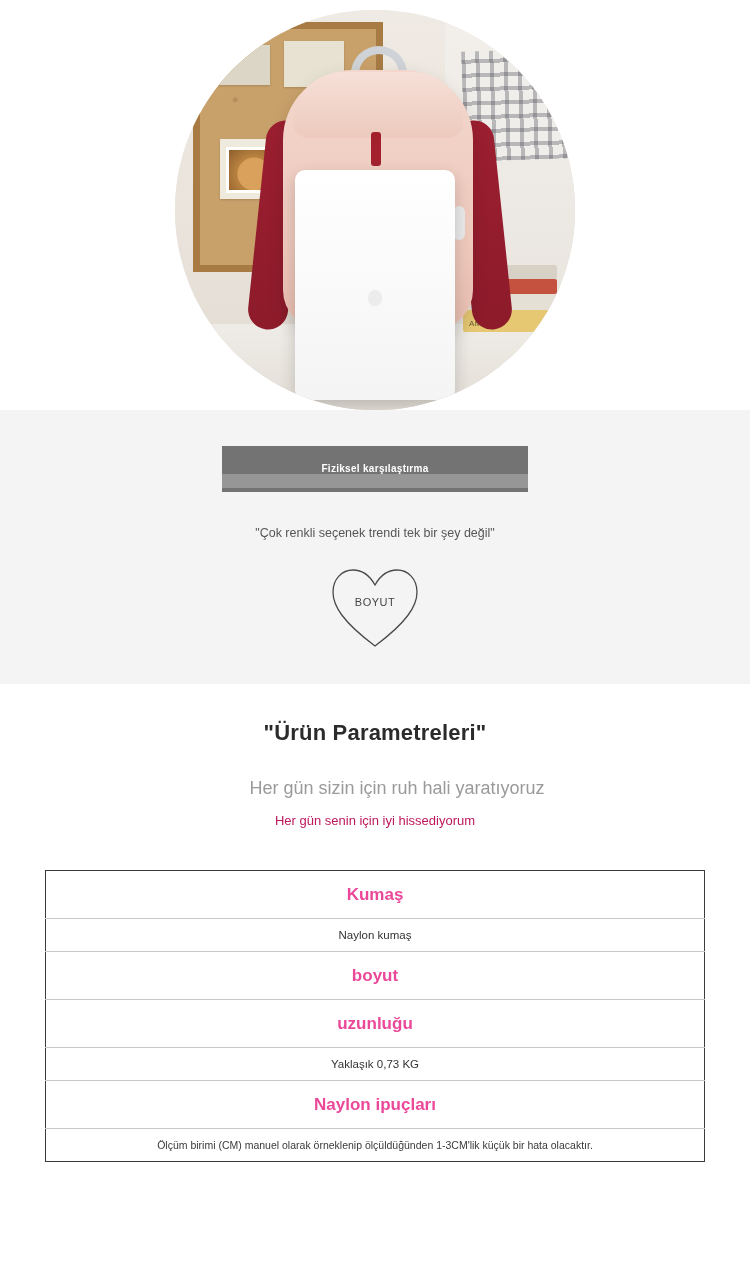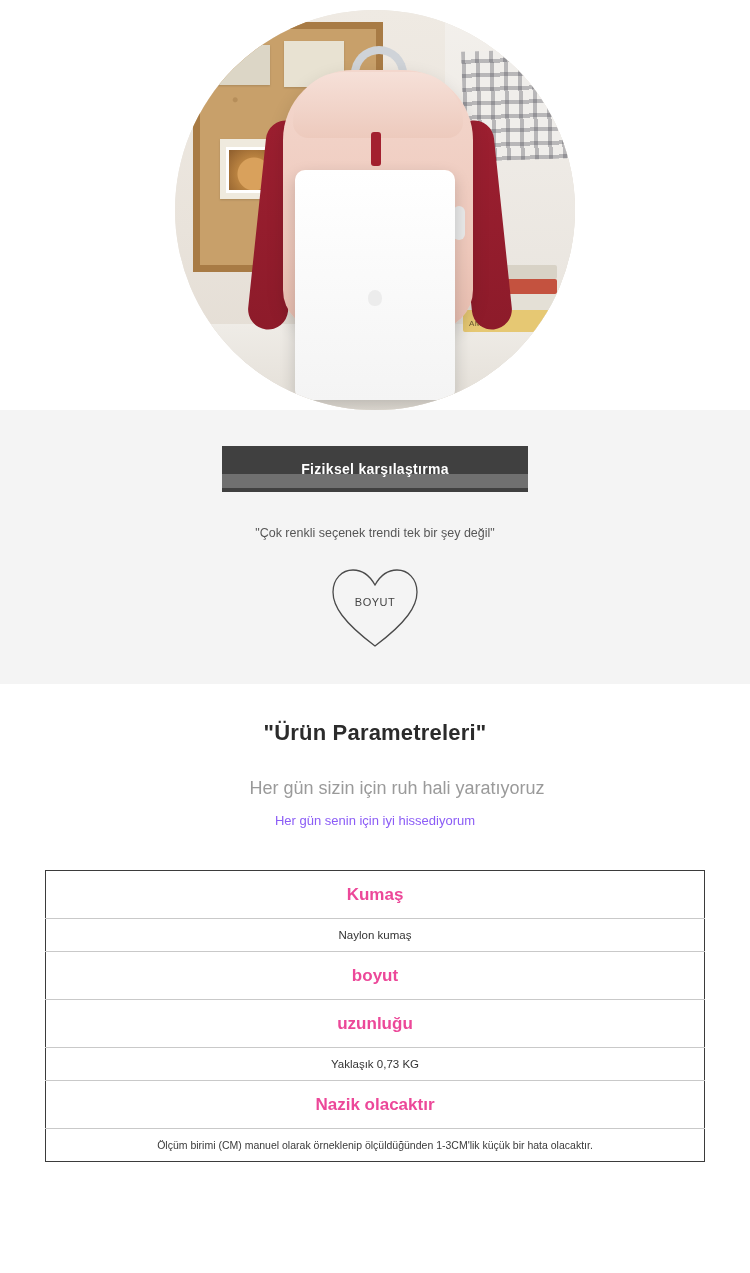--- a/index.html
+++ b/index.html
@@ -173,23 +173,23 @@
   .grey-section {
     width: 750px;
     background: #f4f4f4;
     padding: 36px 0 34px 0;
     text-align: center;
   }
   .compare-banner {
     width: 306px;
     height: 46px;
     margin: 0 auto;
-    background: #404040;
+    background: #737373;
     color: #ffffff;
-    font-size: 14px;
+    font-size: 10px;
     font-weight: bold;
     line-height: 46px;
     letter-spacing: .3px;
     position: relative;
     overflow: hidden;
   }
   .compare-banner .ghost {
     position: absolute;
     left: 0; right: 0;
     bottom: 4px;
@@ -237,21 +237,21 @@
   }
   .params-sub1 {
     margin-top: 32px;
     font-size: 18px;
     color: #9a9a9a;
     padding-left: 44px;
   }
   .params-sub2 {
     margin-top: 14px;
     font-size: 13px;
-    color: #8b5cf6;
+    color: #be185d;
     text-align: center;
   }
 
   
   .spec-table {
     width: 660px;
     margin: 42px auto 0 auto;
     border: 1px solid #3b3b3b;
     border-collapse: collapse;
     background: #fff;
@@ -349,21 +349,21 @@
         <tr>
           <td class="row-head">boyut</td>
         </tr>
         <tr>
           <td class="row-head">uzunluğu</td>
         </tr>
         <tr>
           <td class="row-val">Yaklaşık 0,73 KG</td>
         </tr>
         <tr>
-          <td class="row-head">Nazik olacaktır</td>
+          <td class="row-head">Naylon ipuçları</td>
         </tr>
         <tr>
           <td class="row-val small">Ölçüm birimi (CM) manuel olarak örneklenip ölçüldüğünden 1-3CM'lik küçük bir hata olacaktır.</td>
         </tr>
       </tbody>
     </table>
   </div>
 
 </div>
 

